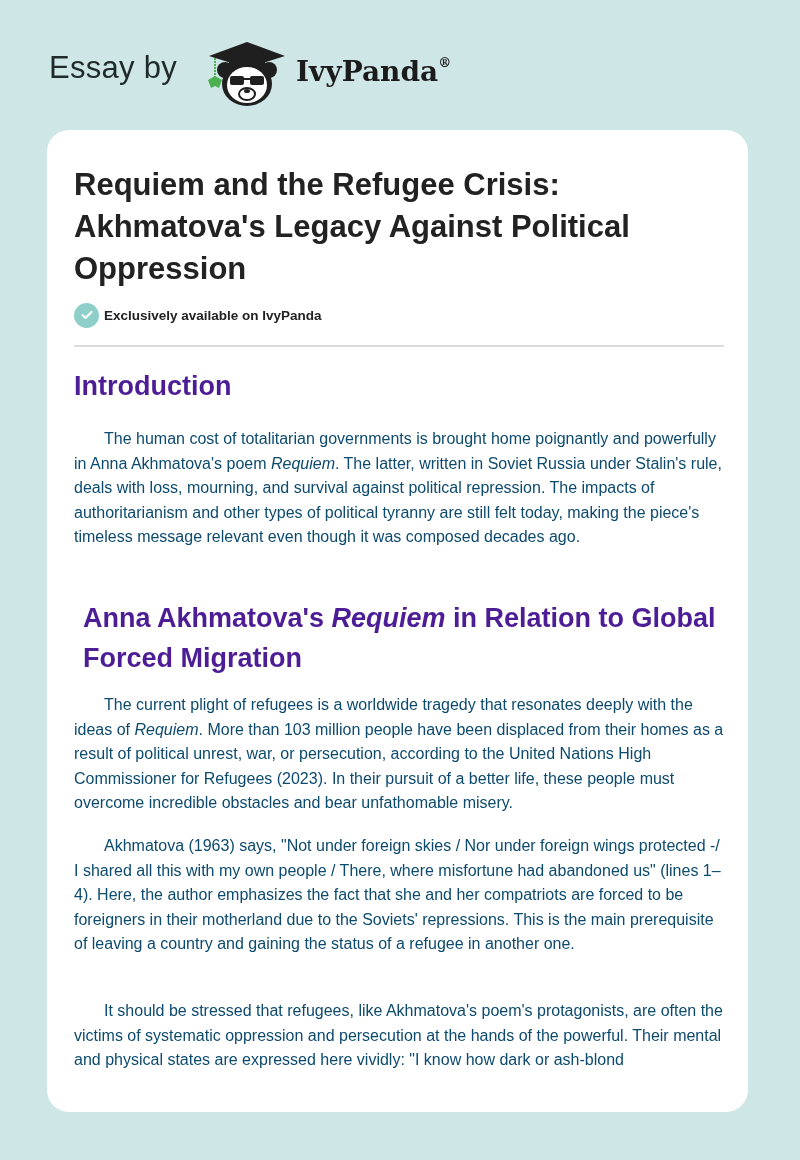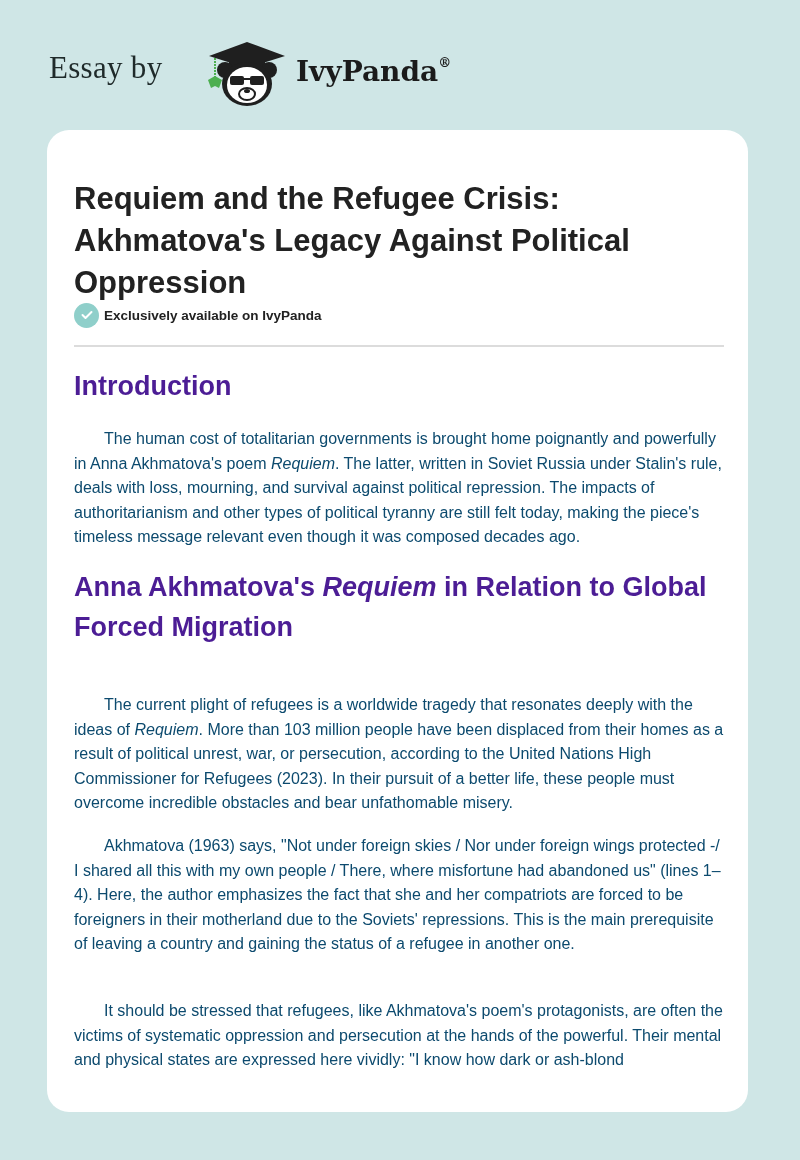--- a/index.html
+++ b/index.html
@@ -8,38 +8,38 @@
       background: #cfe6e6;
       font-family: "Liberation Sans", sans-serif;
       color: #222;
       position: relative;
     }
     .header {
       position: absolute; left: 0; top: 0; width: 800px; height: 130px;
     }
     .essay-by {
       position: absolute; left: 49px; top: 50px;
-      font-family: Liberation Serif, serif;
+      font-family: Liberation Sans, sans-serif;
       font-size: 31px; color: #1f2a2a; letter-spacing: 0.3px;
     }
     .logo-icon {
       position: absolute; left: 203px; top: 36px; width: 88px; height: 72px;
     }
     .brand {
       position: absolute; left: 296px; top: 55px;
       font-family: "DejaVu Serif", serif; font-weight: bold;
       font-size: 28px; color: #1b1b1b;
     }
     .brand sup { font-size: 13px; font-weight: bold; position: relative; top: -4px; }
     .card {
       position: absolute; left: 47px; top: 130px; width: 701px; height: 982px;
       background: #ffffff; border-radius: 22px; overflow: hidden;
     }
     .title {
-      position: absolute; left: 27px; top: 48px; width: 650px;
+      position: absolute; left: 27px; top: 34px; width: 650px;
       font-size: 31px; font-weight: bold; line-height: 42px; color: #222;
     }
     .badge {
       position: absolute; left: 27px; top: 172px; height: 26px;
       display: flex; align-items: center;
     }
     .check {
       width: 25px; height: 25px; border-radius: 50%; background: #8fcfca;
       display: flex; align-items: center; justify-content: center; margin-right: 5px;
     }
@@ -99,20 +99,20 @@
     </span>
     <span class="badge-text">Exclusively available on IvyPanda</span>
   </div>
 
   <div class="divider"></div>
 
   <h2 style="top:236px;">Introduction</h2>
 
   <p style="top:297px;"><span>The human cost of totalitarian governments is brought home poignantly and powerfully in Anna Akhmatova's poem </span><em>Requiem</em><span>. The latter, written in Soviet Russia under Stalin's rule, deals with loss, mourning, and survival against political repression. The impacts of authoritarianism and other types of political tyranny are still felt today, making the piece's timeless message relevant even though it was composed decades ago.</span></p>
 
-  <h2 style="top:437px;"><span>Anna Akhmatova's </span><em>Requiem</em><span> in Relation to Global Forced Migration</span></h2>
+  <h2 style="top:468px;margin-left:9px;"><span>Anna Akhmatova's </span><em>Requiem</em><span> in Relation to Global Forced Migration</span></h2>
 
   <p style="top:563px;"><span>The current plight of refugees is a worldwide tragedy that resonates deeply with the ideas of </span><em>Requiem</em><span>. More than 103 million people have been displaced from their homes as a result of political unrest, war, or persecution, according to the United Nations High Commissioner for Refugees (2023). In their pursuit of a better life, these people must overcome incredible obstacles and bear unfathomable misery.</span></p>
 
   <p style="top:704px;">Akhmatova (1963) says, "Not under foreign skies / Nor under foreign wings protected -/ I shared all this with my own people / There, where misfortune had abandoned us" (lines 1–4). Here, the author emphasizes the fact that she and her compatriots are forced to be foreigners in their motherland due to the Soviets' repressions. This is the main prerequisite of leaving a country and gaining the status of a refugee in another one.</p>
 
   <p style="top:869px;">It should be stressed that refugees, like Akhmatova's poem's protagonists, are often the victims of systematic oppression and persecution at the hands of the powerful. Their mental and physical states are expressed here vividly: "I know how dark or ash-blond</p>
 </div>
 
 </body></html>

